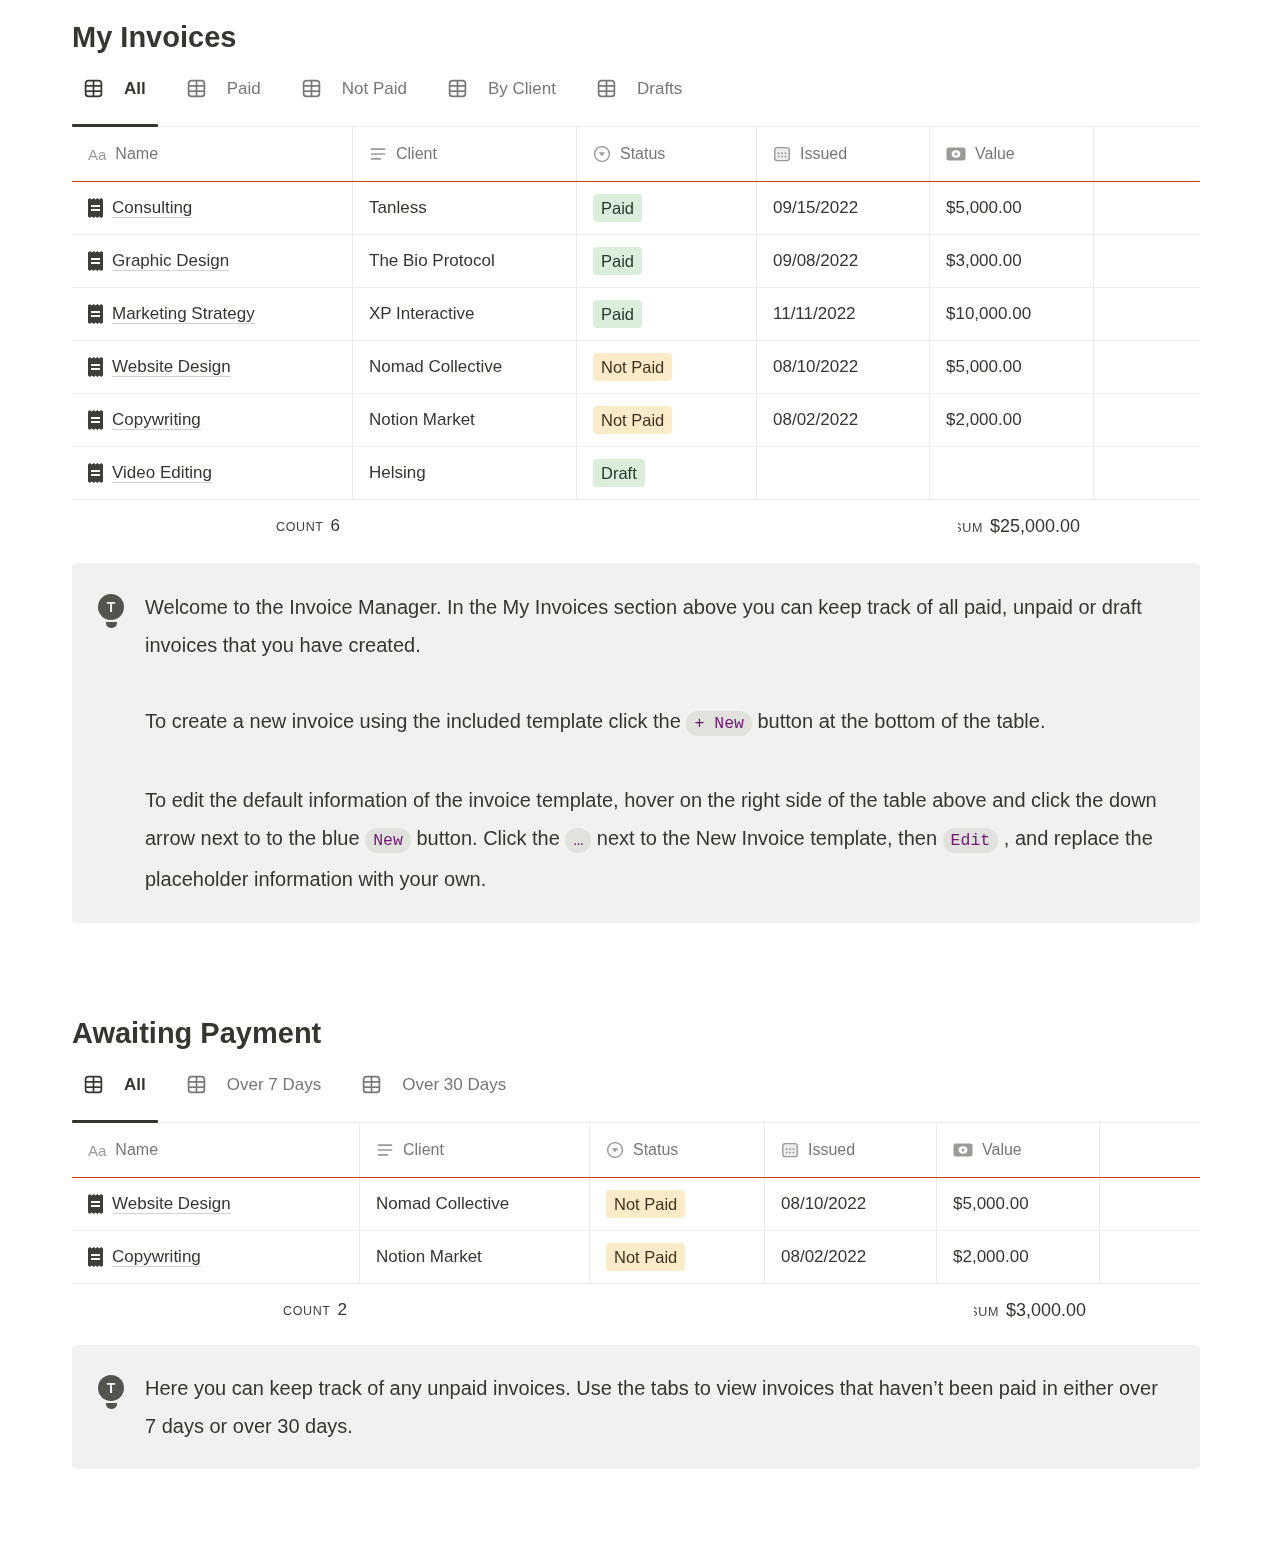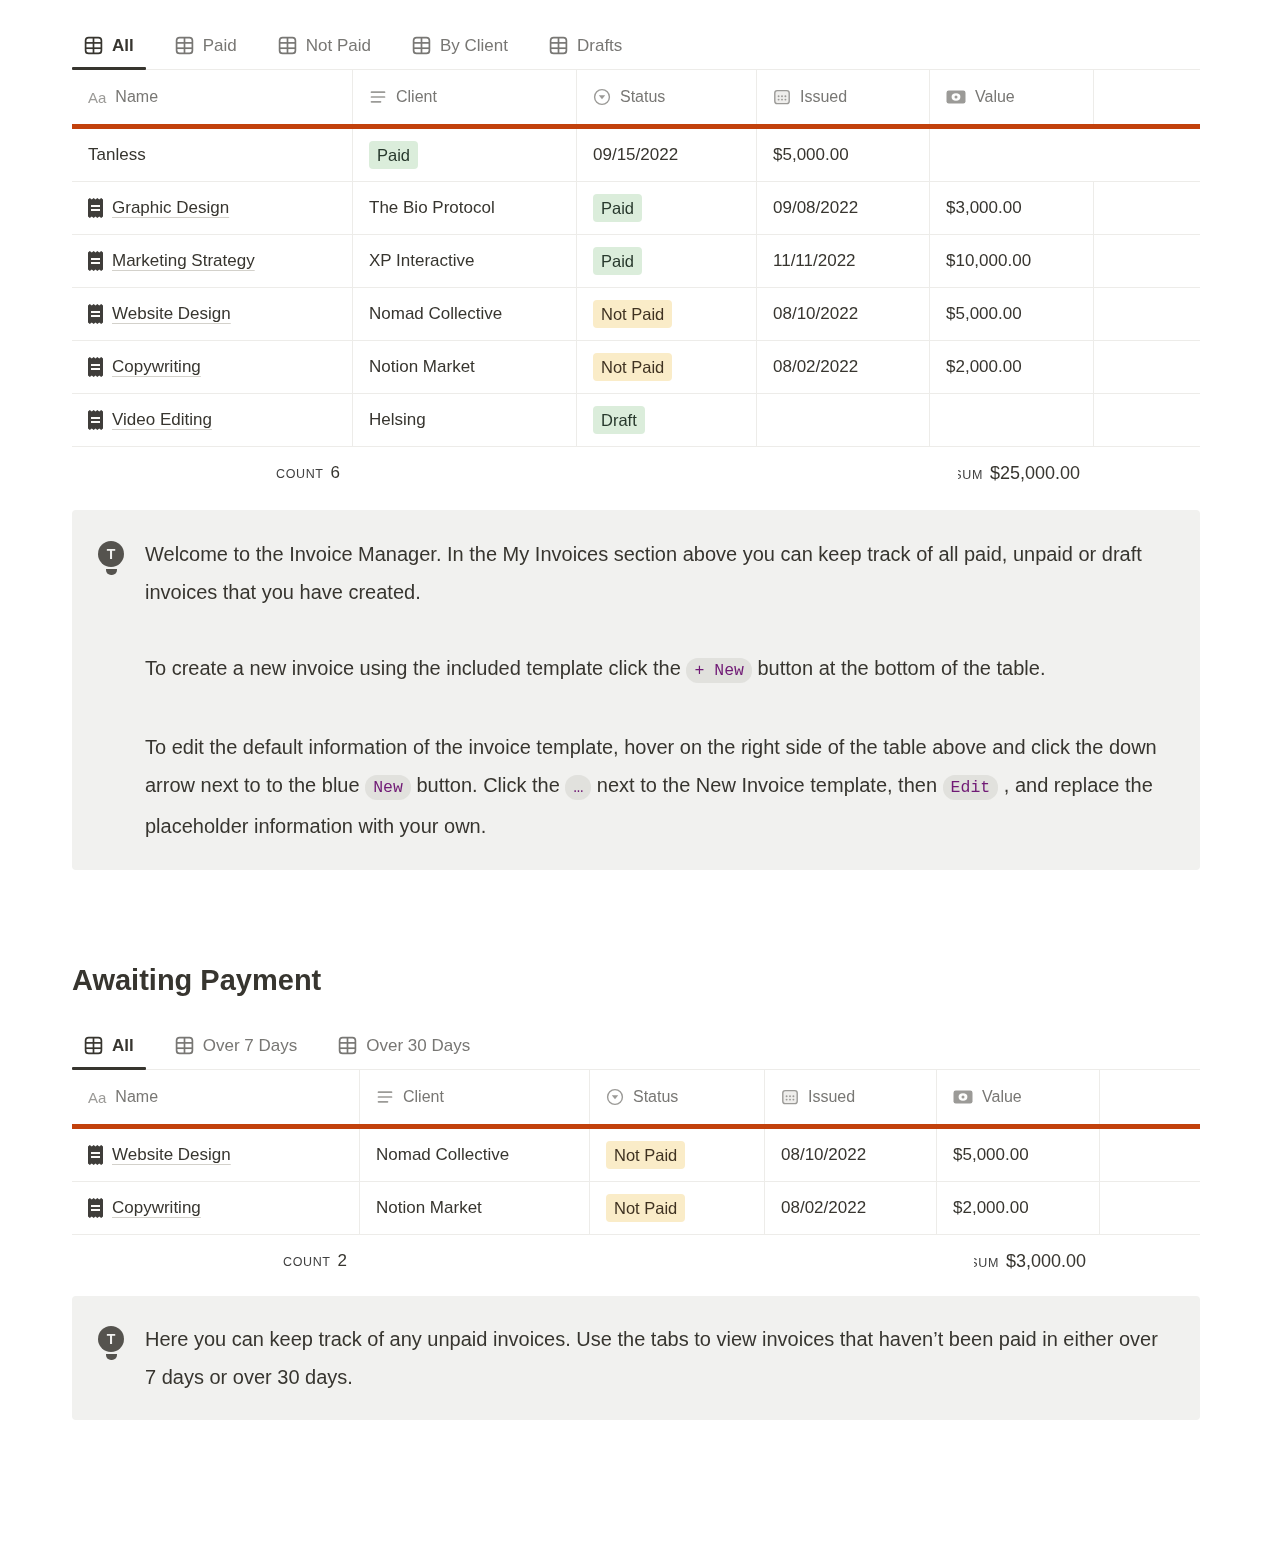--- a/index.html
+++ b/index.html
@@ -10,32 +10,32 @@
     -webkit-font-smoothing:antialiased;
   }
   .page{padding:22px 72px 0 72px;box-sizing:border-box;width:1272px;}
 
   
   .sec-title{font-size:29px;line-height:31px;font-weight:700;color:#37352F;margin:0 0 26px 0;}
   .sec-title.second{margin:95px 0 26px 0;}
 
   
   .tabs{display:flex;align-items:stretch;border-bottom:1px solid #EDECE9;height:48px;box-sizing:border-box;}
-  .tab{position:relative;display:flex;align-items:center;gap:9px;padding:0 12px;margin-right:17px;
+  .tab{position:relative;display:flex;align-items:flex-start;gap:21px;padding:0 12px;margin-right:17px;
        color:#787774;font-size:17px;font-weight:500;cursor:pointer;}
   .tab.active{color:#37352F;font-weight:600;}
   .tab.active::after{content:"";position:absolute;left:0;right:0;bottom:-1px;height:3px;background:#37352F;border-radius:1px;}
   .tab svg{display:block;}
 
   
   .tbl{width:1128px;}
   .row{display:grid;border-bottom:1px solid #EDECE9;}
   .t1 .row{grid-template-columns:281px 224px 180px 173px 164px minmax(0,1fr);}
   .t2 .row{grid-template-columns:288px 230px 175px 172px 163px minmax(0,1fr);}
-  .row.head{height:54px;border-bottom:5px solid #c2410c;}
+  .row.head{height:54px;border-bottom:1px solid #c2410c;}
   .row.body-row{height:52px;}
   .c{display:flex;align-items:center;padding:0 16px;border-right:1px solid #EDECE9;box-sizing:border-box;min-width:0;}
   .c.extra{border-right:none;}
   .head .c{color:#787774;font-size:16px;gap:9px;}
   .aa{font-size:15px;color:#9B9A97;letter-spacing:0;}
   .cell-text{font-size:17px;color:#37352F;white-space:nowrap;}
   .c.val{justify-content:flex-start;padding-right:14px;}
 
   .name-c{gap:9px;}
   .page-link{font-size:17px;font-weight:500;color:#37352F;text-decoration:underline;
@@ -79,20 +79,21 @@
     font-family:"Liberation Mono","DejaVu Sans Mono",monospace;
     font-size:16.5px;color:#701a75;background:rgba(135,131,120,0.15);
     border-radius:12px;padding:3px 8px;white-space:nowrap;
   }
 </style>
 </head>
 <body>
 
 <div class="page">
 
+  <h1 class="sec-title">My Invoices</h1>
 
   <div class="tabs">
     <div class="tab active">
       <svg width="19" height="19" viewBox="0 0 19 19" fill="none" stroke="currentColor" stroke-width="1.7">
           <rect x="1.6" y="1.6" width="15.8" height="15.8" rx="3"></rect>
           <line x1="9.5" y1="1.6" x2="9.5" y2="17.4"></line>
           <line x1="1.6" y1="6.9" x2="17.4" y2="6.9"></line>
           <line x1="1.6" y1="12.2" x2="17.4" y2="12.2"></line>
         </svg>
       <span>All</span>
@@ -175,20 +176,27 @@
             <rect x="0.5" y="0.5" width="19" height="13" rx="2.2" fill="#9B9A97"></rect>
             <ellipse cx="10" cy="7" rx="4.4" ry="3.7" fill="#FDFDFC"></ellipse>
             <circle cx="10" cy="7" r="1.5" fill="#9B9A97"></circle>
           </svg>
         <span>Value</span>
       </div>
       <div class="c extra"></div>
     </div>
 
     <div class="row body-row">
+      <div class="c name-c">
+          <span class="receipt">
+            <i></i>
+            <i></i>
+          </span>
+          <span class="page-link">Consulting</span>
+        </div>
       <div class="c">
           <span class="cell-text">Tanless</span>
         </div>
       <div class="c">
           <span class="badge" data-variant="green">Paid</span>
         </div>
       <div class="c">
           <span class="cell-text">09/15/2022</span>
         </div>
       <div class="c val">

